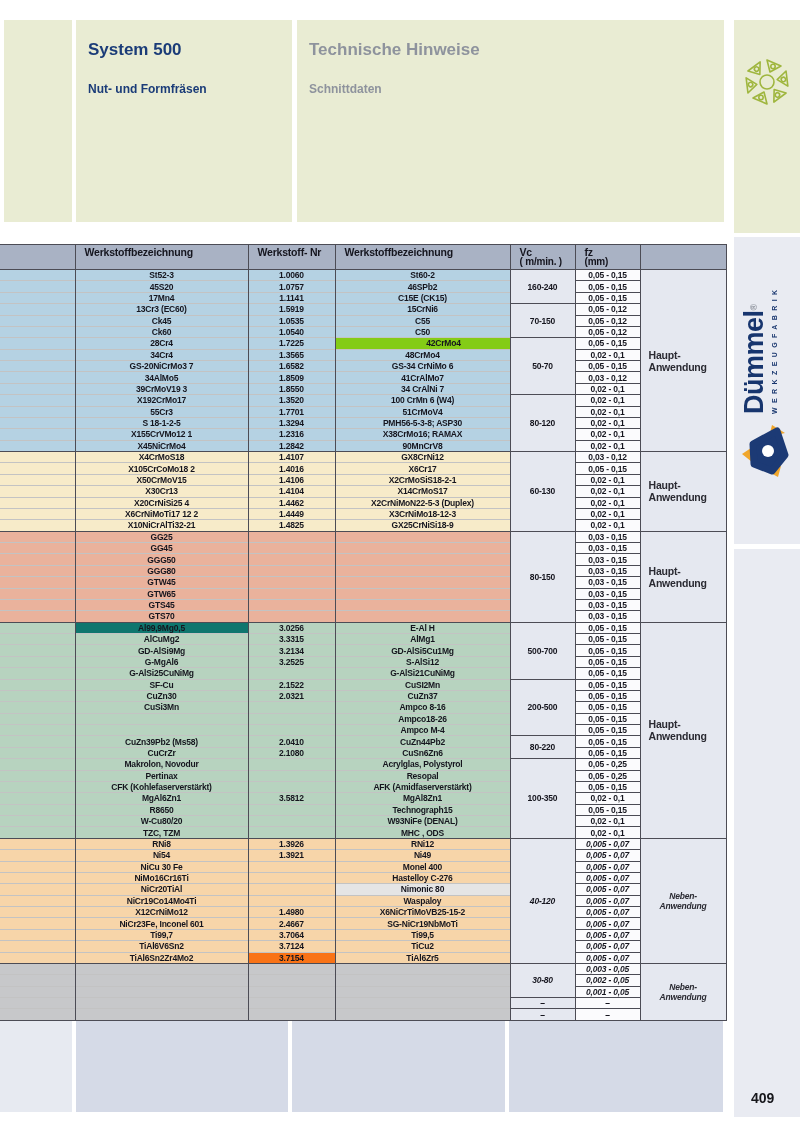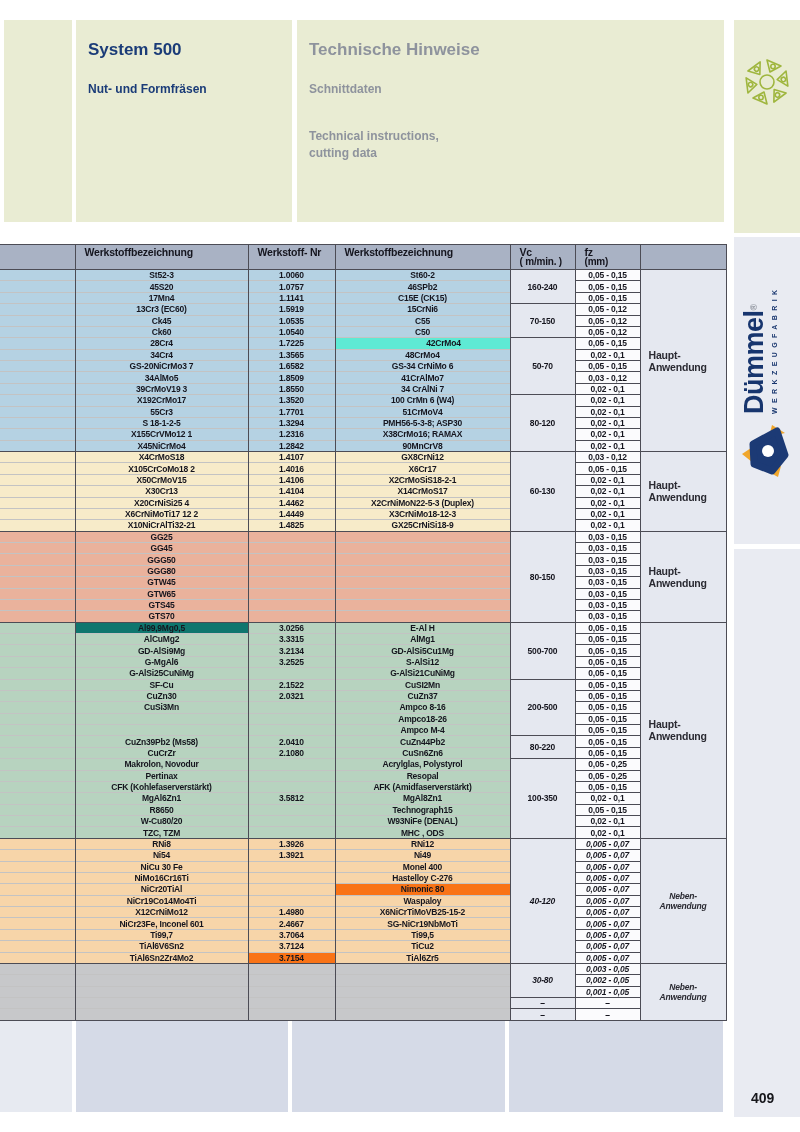--- a/index.html
+++ b/index.html
@@ -73,24 +73,20 @@
 <div class="panel strip"></div>
 
 <div class="panel p1">
   <div class="t1 navy">System 500</div>
   <div class="t2 navy">Nut- und Formfräsen</div>
 </div>
 
 <div class="panel p2">
   <div class="t1 grayt">Technische Hinweise</div>
   <div class="t2 grayt">Schnittdaten</div>
-  <div class="t3 grayt">
-    <div>Technical instructions,</div>
-    <div>cutting data</div>
-  </div>
 </div>
 
 <div class="sb-green">
   <svg class="cutter" width="48" height="48" viewBox="0 0 48 48">
     <g fill="none" stroke="#9fb63e" stroke-width="1.6" stroke-linejoin="round">
       <circle cx="24" cy="24" r="7"></circle>
       <g id="ins">
         <path d="M24 2 L38 8 L27 14 Z"></path>
         <circle cx="30" cy="8.5" r="2.2"></circle>
       </g>
@@ -214,21 +210,21 @@
           <td class="c0" style="background: rgb(181, 210, 227);"></td>
           <td class="nm" style="background: rgb(181, 210, 227);">Ck60</td>
           <td class="nm" style="background: rgb(181, 210, 227);">1.0540</td>
           <td class="nm" style="background: rgb(181, 210, 227);">C50</td>
           <td class="fz">0,05 - 0,12</td>
         </tr>
         <tr class="br">
           <td class="c0" style="background: rgb(181, 210, 227);"></td>
           <td class="nm" style="background: rgb(181, 210, 227);">28Cr4</td>
           <td class="nm" style="background: rgb(181, 210, 227);">1.7225</td>
-          <td class="nm" style="background: #5eead4; padding-left: 42px;">42CrMo4</td>
+          <td class="nm" style="background: #84cc16; padding-left: 42px;">42CrMo4</td>
           <td class="vc" rowspan="5">50-70</td>
           <td class="fz">0,05 - 0,15</td>
         </tr>
         <tr class="br">
           <td class="c0" style="background: rgb(181, 210, 227);"></td>
           <td class="nm" style="background: rgb(181, 210, 227);">34Cr4</td>
           <td class="nm" style="background: rgb(181, 210, 227);">1.3565</td>
           <td class="nm" style="background: rgb(181, 210, 227);">48CrMo4</td>
           <td class="fz">0,02 - 0,1</td>
         </tr>
@@ -563,21 +559,21 @@
           <td class="c0" style="background: rgb(247, 213, 169);"></td>
           <td class="nm" style="background: rgb(247, 213, 169);">NiMo16Cr16Ti</td>
           <td class="nm" style="background: rgb(247, 213, 169);"></td>
           <td class="nm" style="background: rgb(247, 213, 169);">Hastelloy C-276</td>
           <td class="fz it">0,005 - 0,07</td>
         </tr>
         <tr class="br">
           <td class="c0" style="background: rgb(247, 213, 169);"></td>
           <td class="nm" style="background: rgb(247, 213, 169);">NiCr20TiAl</td>
           <td class="nm" style="background: rgb(247, 213, 169);"></td>
-          <td class="nm" style="background: #f97316; margin-left: 20px;">Nimonic 80</td>
+          <td class="nm" style="background: #e5e5e5; margin-left: 20px;">Nimonic 80</td>
           <td class="fz it">0,005 - 0,07</td>
         </tr>
         <tr class="br">
           <td class="c0" style="background: rgb(247, 213, 169);"></td>
           <td class="nm" style="background: rgb(247, 213, 169);">NiCr19Co14Mo4Ti</td>
           <td class="nm" style="background: rgb(247, 213, 169);"></td>
           <td class="nm" style="background: rgb(247, 213, 169);">Waspaloy</td>
           <td class="fz it">0,005 - 0,07</td>
         </tr>
         <tr class="br">

